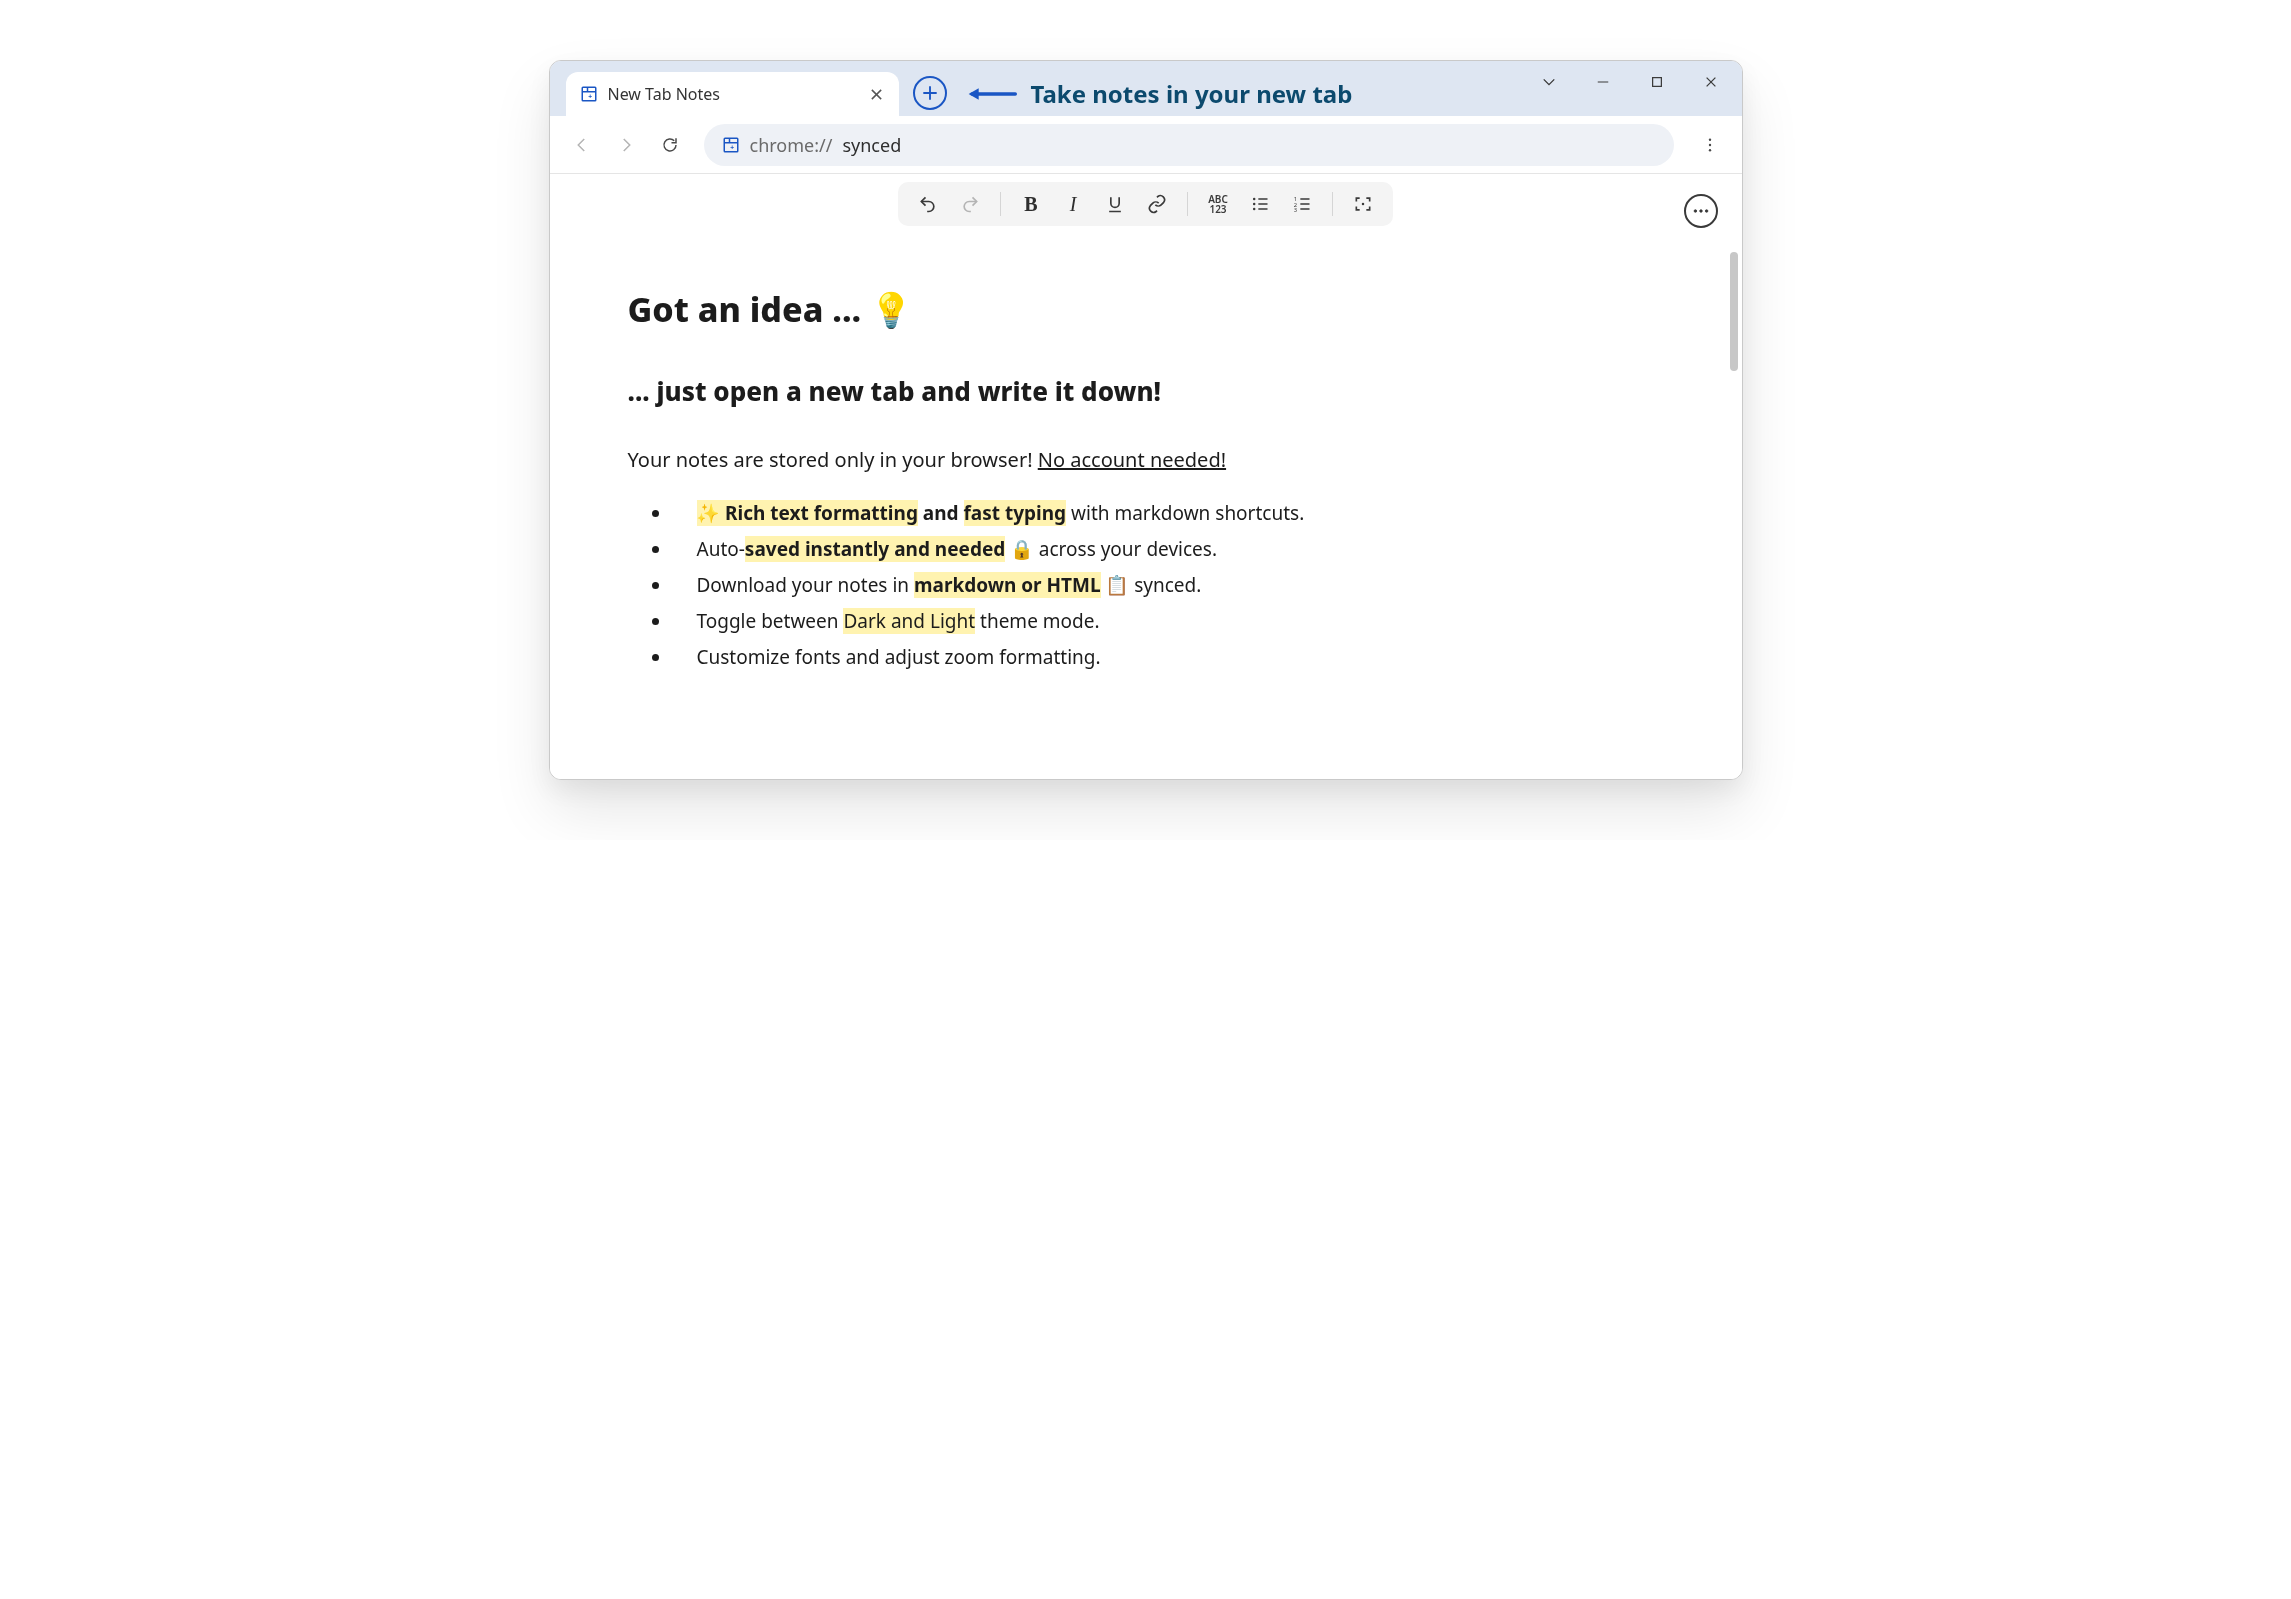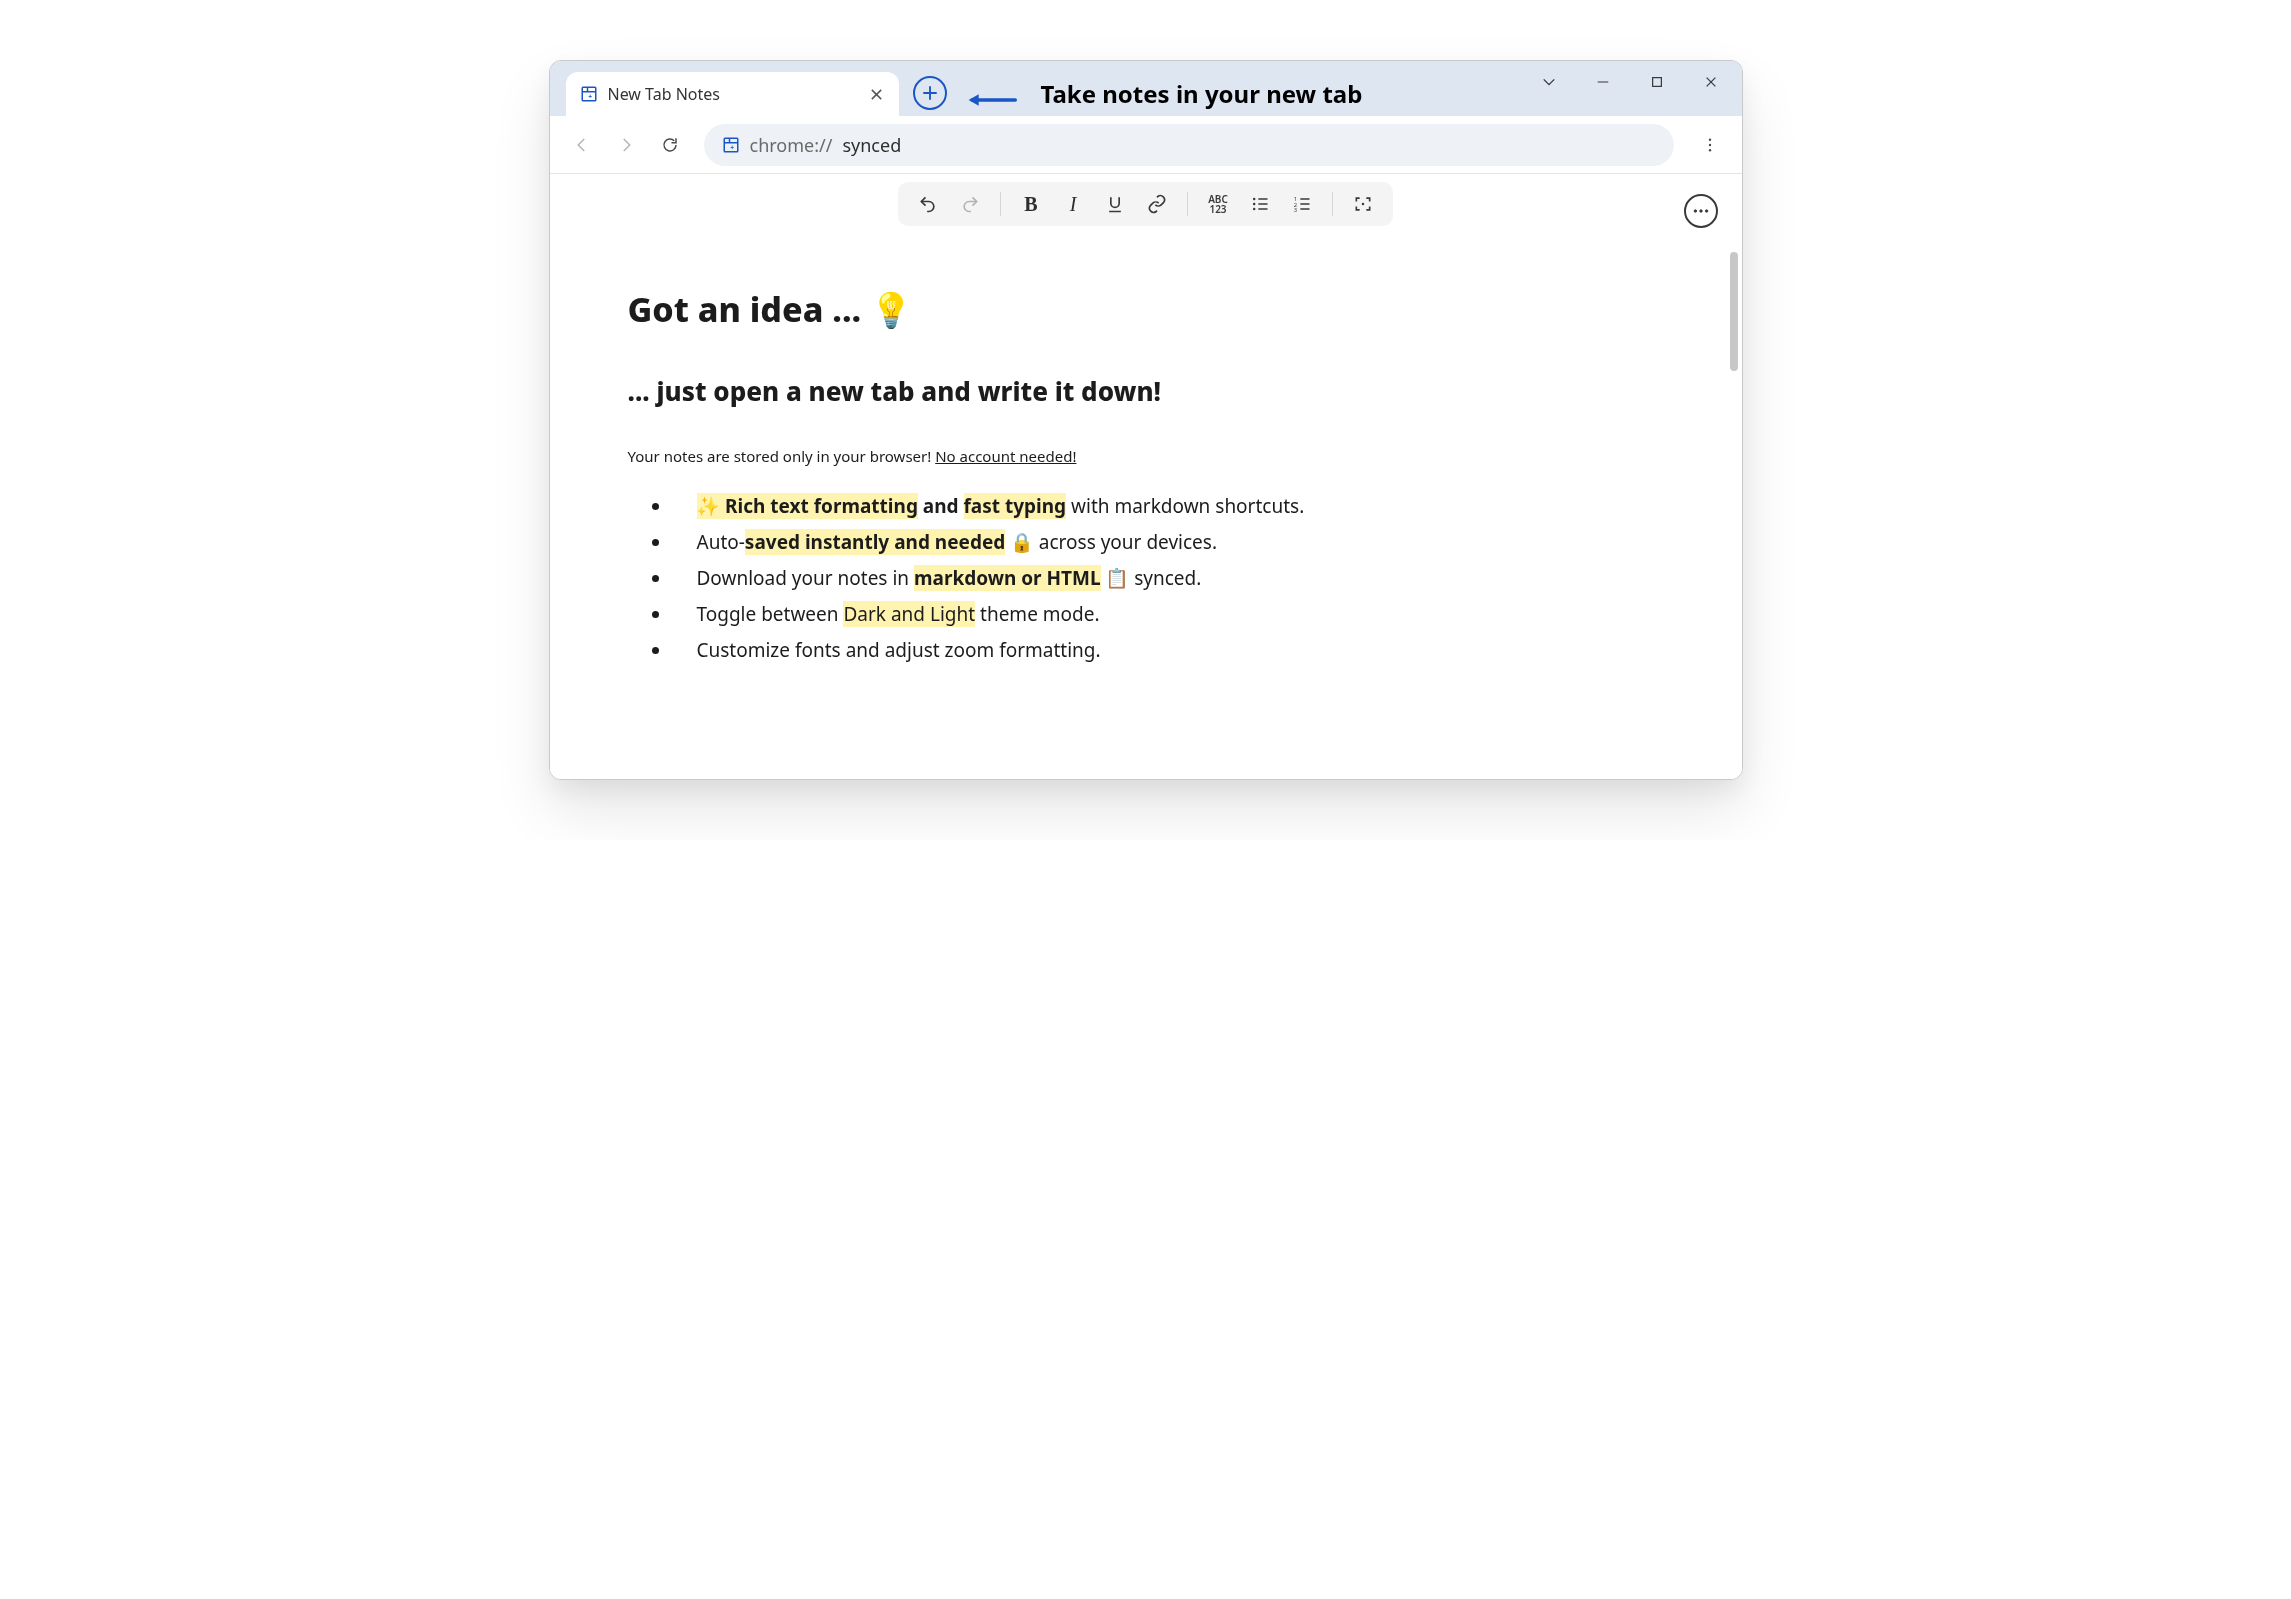--- a/index.html
+++ b/index.html
@@ -55,25 +55,25 @@
     border: 2.5px solid #1a56c4;
     border-radius: 50%;
     display: flex; align-items: center; justify-content: center;
     margin-left: 14px;
     margin-bottom: 6px;
     cursor: pointer;
     background: transparent;
   }
   .newtab-btn svg { width: 18px; height: 18px; stroke: #1a56c4; }
   .arrow-annotation {
-    display: flex; align-items: flex-end;
+    display: flex; align-items: center;
     margin-left: 20px;
     margin-bottom: 6px;
-    gap: 24px;
-    color: #000000;
+    gap: 14px;
+    color: #0c4a6e;
   }
   .arrow-annotation svg { width: 50px; height: 20px; }
   .arrow-text { font-size: 24px; font-weight: 700; }
   .win-controls {
     position: absolute; right: 8px; top: 6px;
     display: flex; gap: 8px;
     align-items: center;
   }
   .win-btn {
     width: 46px; height: 30px;
@@ -165,21 +165,21 @@
     width: 8px; height: 119px;
     background: #c7c7c7; border-radius: 4px;
   }
   .note-body {
     width: 816px;
     margin: 60px auto 0 78px;
     color:#1c1c1c;
   }
   .note-body h1 { font-size: 34px; font-weight: 800; margin-bottom: 41px; }
   .note-body h2 { font-size: 26px; font-weight: 800; margin-bottom: 37px; }
-  .note-body p.intro { font-size: 15px; margin-bottom: 22px; }
+  .note-body p.intro { font-size: 20px; margin-bottom: 22px; }
   .note-body p.intro .u { text-decoration: underline; }
   .note-body ul { list-style: disc; padding-left: 44px; }
   .note-body li { font-size: 19px; line-height: 1.9; padding-left: 25px; }
   .hl { background: #fff3b0; }
   .b { font-weight: 700; }
   
   .fav-rect { fill:none; stroke:#1a56c4; stroke-width:2; }
 </style>
 </head>
 <body>

